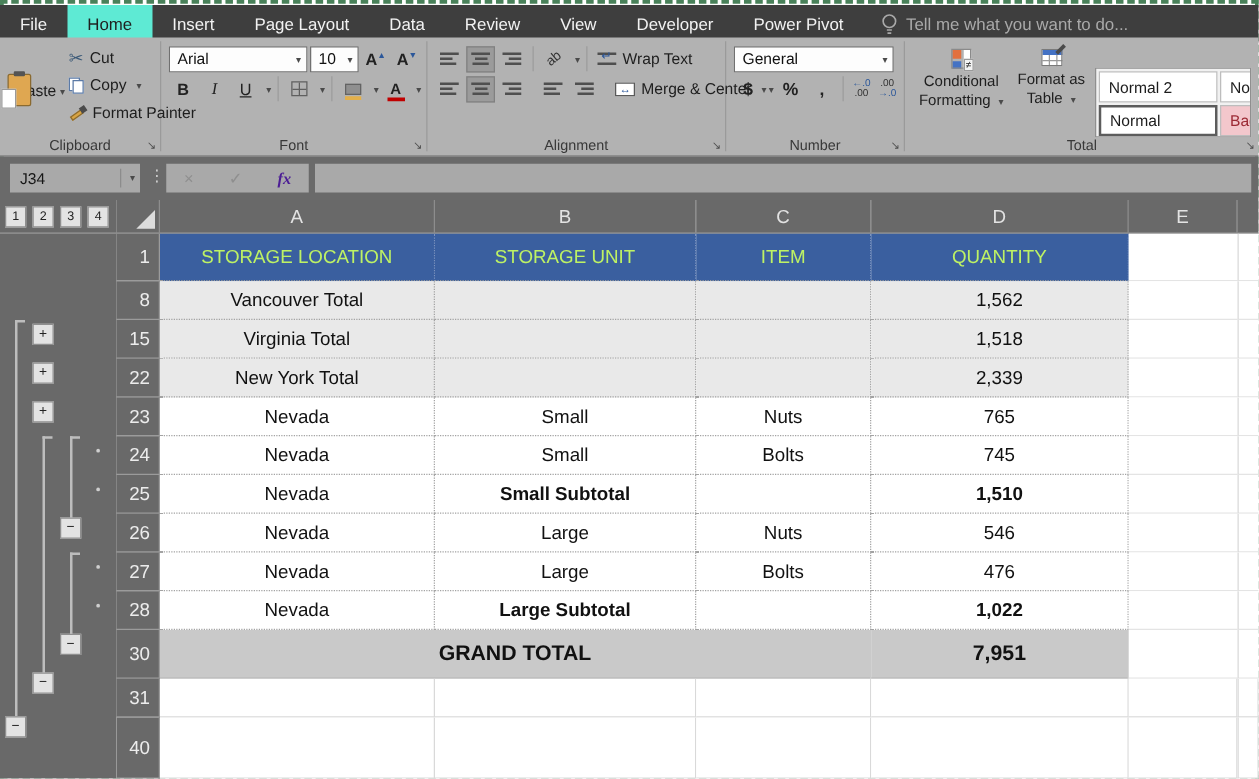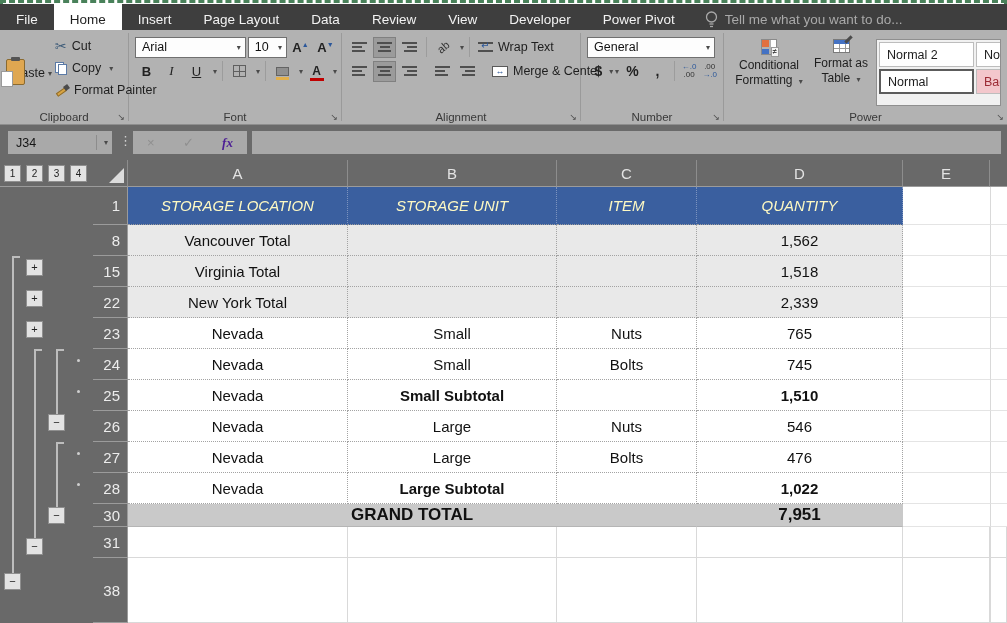--- a/index.html
+++ b/index.html
@@ -5,21 +5,21 @@
   html,body{margin:0;padding:0;background:#fff;}
   *{box-sizing:border-box;}
   body{font-family:"Liberation Sans","DejaVu Sans",sans-serif;}
   .screen{position:relative;width:1007px;height:623px;background:#fff;overflow:hidden;
           outline:3px dashed #49815a;outline-offset:-3px;}
 
   
   .tabbar{position:absolute;left:0;top:4px;width:100%;height:30px;background:#3e3e3e;
           display:flex;align-items:stretch;color:#f2f2f2;font-size:13.5px;}
   .tab{display:flex;align-items:center;padding:0 16px;cursor:default;}
-  .tab.active{background:#ffffff;color:#1f1f1f;}
+  .tab.active{background:#5eead4;color:#1f1f1f;}
   .tellme{display:flex;align-items:center;gap:7px;padding:0 14px;color:#a9a9a9;font-size:13.5px;}
 
   
   .ribbon{position:absolute;left:0;top:30px;width:100%;height:95px;background:#b2b2b2;
           border-bottom:1px solid #8e8e8e;display:flex;}
   .group{position:relative;height:100%;padding:5px 4px 16px 6px;}
   .gsep{width:1px;background:#9a9a9a;margin:3px 0;}
   .glabel{position:absolute;left:0;bottom:1px;width:100%;text-align:center;
           font-size:11.5px;color:#383838;}
   .launcher{position:absolute;right:3px;bottom:2px;font-size:9px;color:#4d4d4d;cursor:pointer;}
@@ -100,21 +100,21 @@
     border:1px solid #8a8a8a;}
   .cfic:after{content:"≠";position:absolute;right:-3px;bottom:-3px;background:#f4f4f4;border:1px solid #9a9a9a;
               font-size:8px;line-height:8px;padding:0 1px;color:#222;}
   .fatic{position:relative;width:17px;height:14px;margin-bottom:3px;border:1px solid #7a7a7a;background:
     linear-gradient(#4472c4,#4472c4) 0 0/17px 4px no-repeat,
     linear-gradient(#9a9a9a,#9a9a9a) 0 8px/17px 1px no-repeat,
     linear-gradient(#9a9a9a,#9a9a9a) 5px 0/1px 14px no-repeat,
     linear-gradient(#9a9a9a,#9a9a9a) 11px 0/1px 14px no-repeat,#fff;}
   .fatic:after{content:"";position:absolute;right:-4px;top:-2px;width:9px;height:3px;background:#4b4b4b;
                transform:rotate(-45deg);}
-  .gallery{flex:1;margin:4px 2px 0 2px;height:67px;background:#f1f1f1;border:1px solid #8f8f8f;
+  .gallery{flex:1;margin:19px 2px 0 2px;height:56px;background:#f1f1f1;border:1px solid #8f8f8f;
            padding:2px;display:grid;grid-template-columns:95px 95px;grid-auto-rows:25px;gap:2px;overflow:hidden;}
   .gcell{background:#fff;border:1px solid #bdbdbd;display:flex;align-items:center;padding-left:7px;
          font-size:12.5px;color:#1c1c1c;cursor:pointer;white-space:nowrap;}
   .gcell.selected{border:2px solid #5c5c5c;}
   .gcell.bad{background:#f3c7cc;color:#9c2b35;}
 
   
   .fxrow{position:absolute;left:0;top:125px;width:100%;height:35px;background:#6a6a6a;}
   .namebox{position:absolute;left:8px;top:6px;width:104px;height:23px;background:#a9a9a9;
            display:flex;align-items:center;padding:0 4px 0 8px;font-size:12.5px;color:#161616;cursor:pointer;}
@@ -143,32 +143,32 @@
 
   .gutter{position:absolute;left:0;top:27px;width:93px;height:436px;background:#696969;}
   .oline{position:absolute;width:2px;background:#bdbdbd;}
   .ocap{position:absolute;height:2px;background:#bdbdbd;}
   .obtn{position:absolute;width:17px;height:17px;background:#e3e3e3;border:1px solid #8f8f8f;
         font-size:11px;color:#222;display:flex;align-items:center;justify-content:center;cursor:pointer;line-height:1;}
   .odot{position:absolute;width:3px;height:3px;border-radius:50%;background:#cfcfcf;}
 
   .gbody{position:absolute;left:93px;top:27px;right:0;height:436px;display:flex;flex-direction:column;}
   .row{display:flex;width:100%;}
-  .h38{height:38px;} .h31{height:31px;} .h39{height:23px;}
+  .h38{height:38px;} .h31{height:31px;} .h39{height:39px;}
   .hlast{flex:1;overflow:hidden;}
   .num{width:35px;background:#696969;color:#ececec;font-size:15px;display:flex;align-items:center;
        justify-content:flex-end;padding-right:7px;border-bottom:1px solid #9b9b9b;border-right:1px solid #9b9b9b;
        cursor:pointer;flex:none;}
   .cell{display:flex;align-items:center;justify-content:center;font-size:15px;color:#111;
         border-right:1px dotted #a3a3a3;border-bottom:1px dotted #a3a3a3;cursor:cell;flex:none;}
   .cA{width:220px;} .cB{width:209px;} .cC{width:140px;} .cD{width:206px;}
   .cABC{width:569px;text-align:right;}
   .cE{width:87px;background:#fff;border-right:none;border-bottom:1px solid #e4e4e4;}
   .cF{flex:1;background:#fff;border-right:none;border-bottom:1px solid #e4e4e4;border-left:1px solid #d9d9d9;}
-  .rhdr .cell{background:#3a5f9f;color:#fef9c3;border-right:1px dotted #7d94bf;border-bottom:1px dotted #9e9e9e;font-style:italic;}
+  .rhdr .cell{background:#3a5f9f;color:#bef264;border-right:1px dotted #7d94bf;border-bottom:1px dotted #9e9e9e;}
   .rhdr .cE,.rhdr .cF{background:#fff;border-right:none;border-bottom:1px solid #e4e4e4;}
   .rtotal .cA,.rtotal .cB,.rtotal .cC,.rtotal .cD{background:#e9e9e9;font-weight:normal;}
   .rsub .cB,.rsub .cD{font-weight:bold;}
   .rgrand .cABC,.rgrand .cD{background:#c9c9c9;font-weight:bold;font-size:17px;border-right:1px solid #c9c9c9;
         border-bottom:1px solid #b5b5b5;}
   .rempty .cell{border-right:1px solid #d9d9d9;border-bottom:1px solid #d9d9d9;background:#fff;}
   .rempty .cE,.rempty .cF{border-bottom:1px solid #d9d9d9;}
 </style>
 </head>
 <body>
@@ -365,21 +365,21 @@
         <span class="fatic"></span>
         <span>Format as</span>
         <span><span>Table</span> <span class="caret">▾</span></span>
       </div>
       <div class="gallery">
         <div class="gcell">Normal 2</div>
         <div class="gcell">Normal</div>
         <div class="gcell selected">Normal</div>
         <div class="gcell bad">Bad</div>
       </div>
-      <div class="glabel">Power</div>
+      <div class="glabel">Total</div>
       <span class="launcher">↘</span>
     </div>
   </div>
 
   <div class="fxrow">
     <div class="namebox">
       <span>J34</span>
         <span class="sp"></span>
       <span class="nbsep"></span>
       <span class="caret">▾</span>
@@ -555,21 +555,21 @@
         <div class="num">31</div>
         <div class="cell cA"></div>
         <div class="cell cB"></div>
         <div class="cell cC"></div>
         <div class="cell cD"></div>
         <div class="cell cE"></div>
         <div class="cell cF"></div>
       </div>
 
       <div class="row hlast rempty">
-        <div class="num">38</div>
+        <div class="num">40</div>
         <div class="cell cA"></div>
         <div class="cell cB"></div>
         <div class="cell cC"></div>
         <div class="cell cD"></div>
         <div class="cell cE"></div>
         <div class="cell cF"></div>
       </div>
 
     </div>
   </div>

